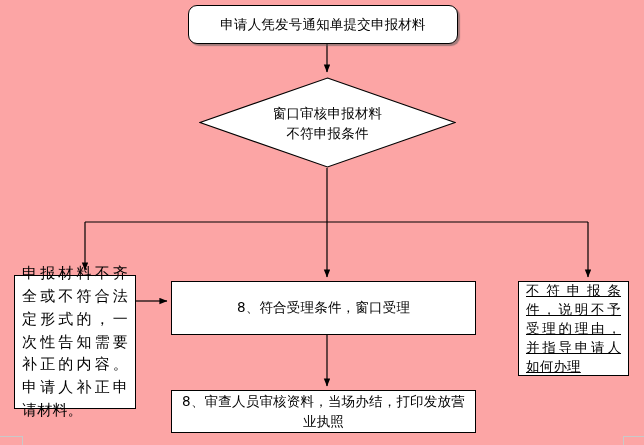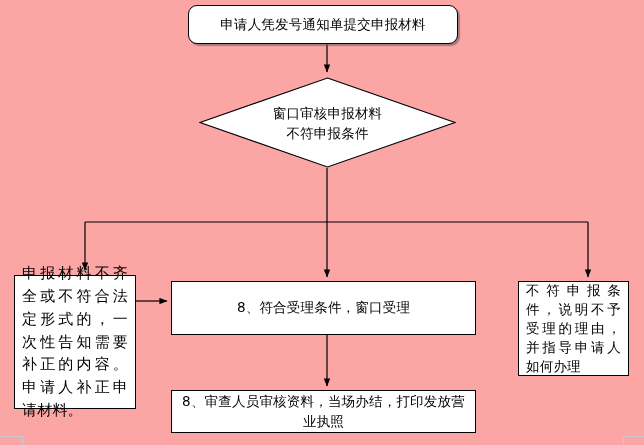--- a/index.html
+++ b/index.html
@@ -113,20 +113,21 @@
     top: 281px;
     width: 111px;
     height: 95px;
     text-align: left;
     justify-content: flex-start;
   }
   #node-right .txt {
     padding: 0 7px;
     text-align: justify;
     text-align-last: left;
+    text-decoration: underline;
   }
 
   
   #edges {
     position: absolute;
     left: 0;
     top: 0;
     width: 644px;
     height: 445px;
     z-index: 1;

